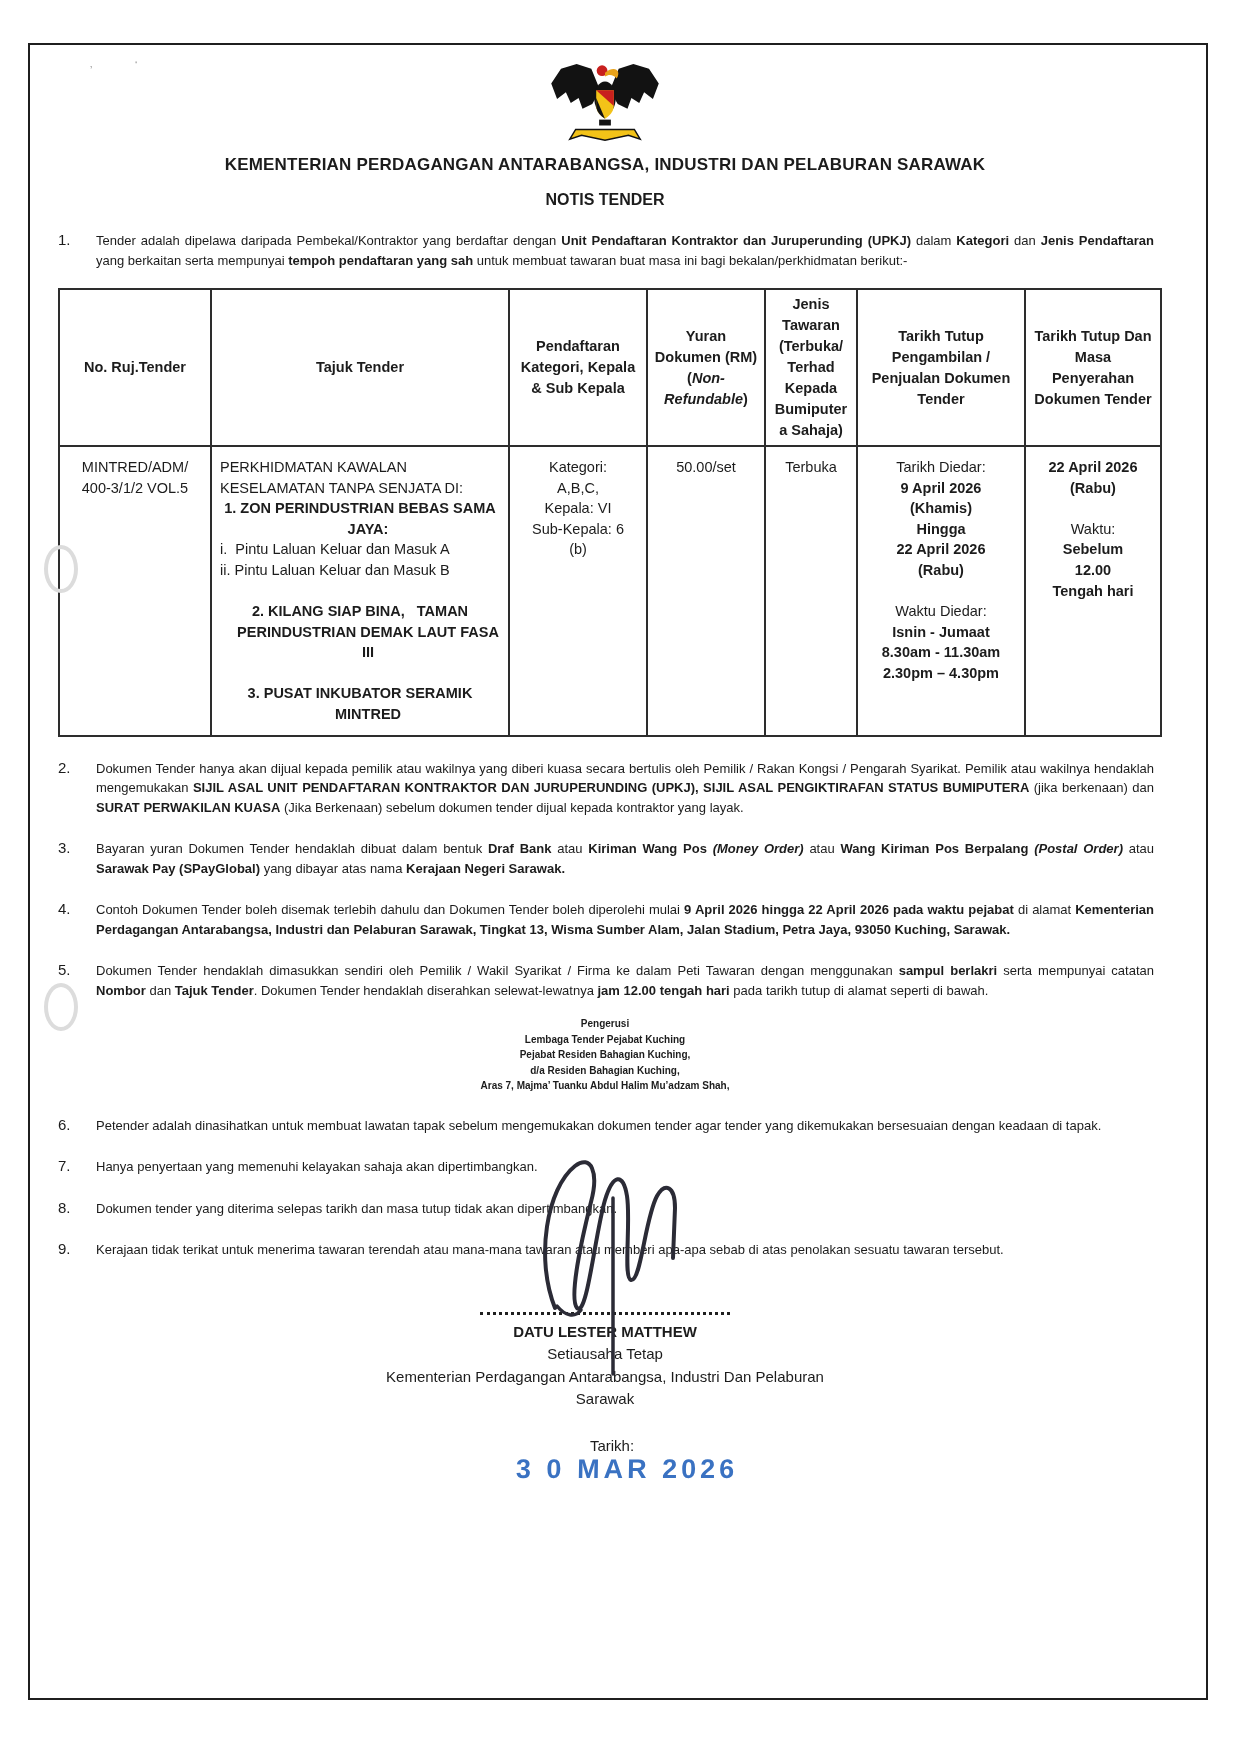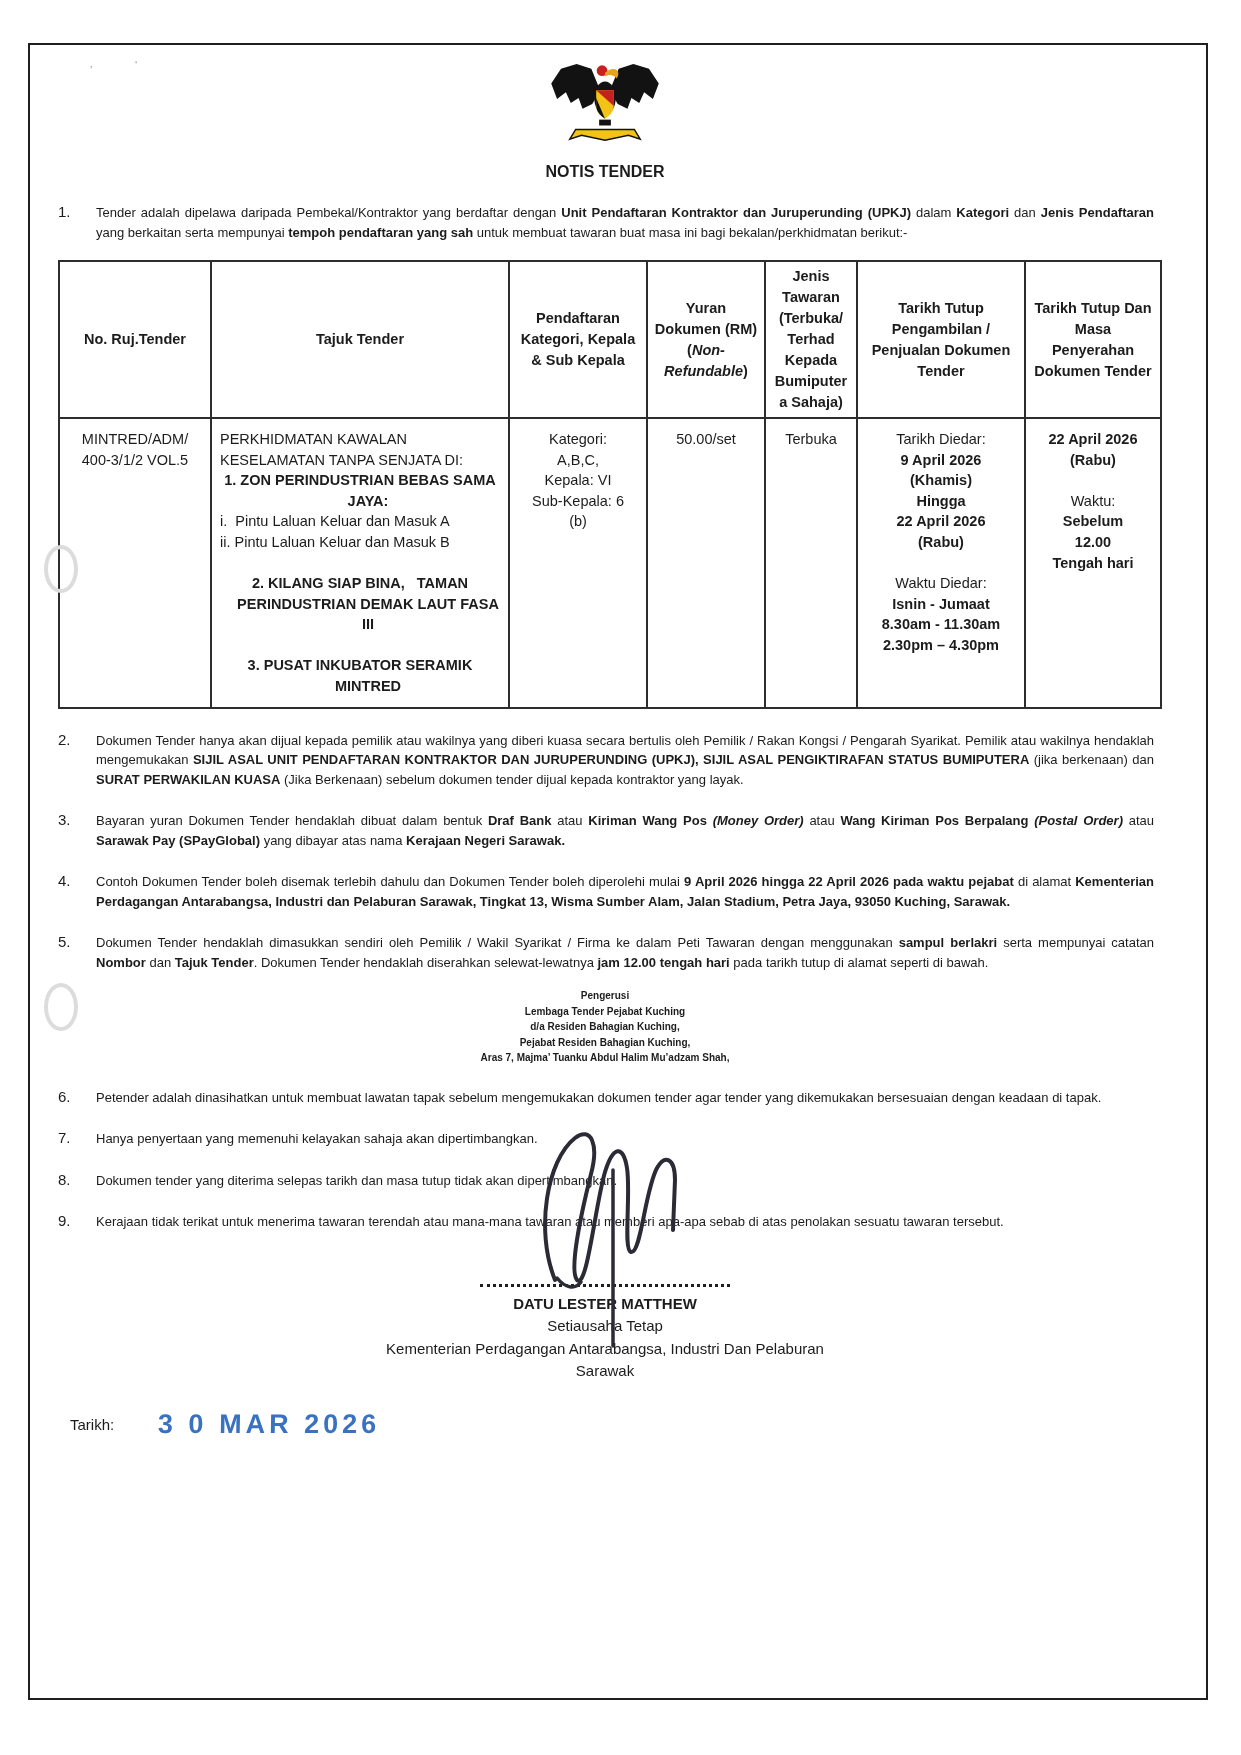--- a/index.html
+++ b/index.html
@@ -21,21 +21,21 @@
   .cline{min-height:1.42em;}
   .cline.hang{padding-left:16px;text-indent:-16px;}
   td.c-ref,td.c-pend,td.c-yuran,td.c-jenis,td.c-peng,td.c-peny{text-align:center;}
   td.c-tajuk{text-align:left;}
   .addr{margin-top:16px;text-align:center;font-size:10px;line-height:1.55;}
   .addr .cline{font-weight:bold;}
   .sig{position:relative;margin-top:6px;text-align:center;font-size:15px;line-height:1.5;}
   .sig-squiggle{position:absolute;left:50%;transform:translateX(-44%);top:-128px;pointer-events:none;}
   .sig-dots{width:250px;margin:0 auto;border-bottom:3px dotted #1f1f1f;height:46px;}
   .sig-name{font-weight:bold;margin-top:6px;}
-  .footer-row{display:flex;align-items:center;margin-top:26px;}
+  .footer-row{display:flex;align-items:center;margin-top:26px;flex-direction:column;}
   .tarikh-label{font-size:15px;margin-left:14px;}
   .date-stamp{font-weight:bold;font-size:27px;letter-spacing:4px;margin-left:44px;transform:skewX(-1deg);}
   .hole{position:absolute;width:26px;height:40px;border:4px solid #dcdcdc;border-radius:50%;background:transparent;}
   .hole.top{left:14px;top:500px;}
   .hole.bottom{left:14px;top:938px;}
   .speck{position:absolute;color:#8a8a8a;font-size:10px;}
 </style>
 </head>
 <body>
 
@@ -49,20 +49,21 @@
       <circle cx="57" cy="12" r="5.5" fill="#c8201e"></circle>
       <path d="M60,14 C70,6 77,12 72,20 C69,16 64,15 60,18 Z" fill="#e8a21a"></path>
       <path d="M51,32 L69,32 L69,48 C69,56 60,61 60,61 C60,61 51,56 51,48 Z" fill="#f3c318"></path>
       <path d="M51,32 L69,48 L69,32 Z" fill="#c8201e"></path>
       <path d="M51,40 L60,61 C60,61 51,56 51,48 Z" fill="#121212"></path>
       <rect x="54" y="62" width="12" height="6" fill="#121212"></rect>
       <path d="M30,72 L90,72 L96,82 L84,78 L60,83 L36,78 L24,82 Z" fill="#f3c318" stroke="#121212" stroke-width="1.5"></path>
     </svg>
   </div>
 
+  <div class="ministry-title center">KEMENTERIAN PERDAGANGAN ANTARABANGSA, INDUSTRI DAN PELABURAN SARAWAK</div>
   <div class="doc-title center">NOTIS TENDER</div>
 
   <div class="item">
     <div class="num">1.</div>
     <div class="body"><span>Tender adalah dipelawa daripada Pembekal/Kontraktor yang berdaftar dengan </span><span class="b">Unit Pendaftaran Kontraktor dan Juruperunding (UPKJ)</span><span> dalam </span><span class="b">Kategori</span><span> dan </span><span class="b">Jenis Pendaftaran</span><span> yang berkaitan serta mempunyai </span><span class="b">tempoh pendaftaran yang sah</span><span> untuk membuat tawaran buat masa ini bagi bekalan/perkhidmatan berikut:-</span></div>
   </div>
 
   <table class="tender">
     <colgroup>
       <col style="width:152px">
@@ -155,22 +156,22 @@
   </div>
 
   <div class="item">
     <div class="num">5.</div>
     <div class="body"><span>Dokumen Tender hendaklah dimasukkan sendiri oleh Pemilik / Wakil Syarikat / Firma ke dalam Peti Tawaran dengan menggunakan </span><span class="b">sampul berlakri</span><span> serta mempunyai catatan </span><span class="b">Nombor</span><span> dan </span><span class="b">Tajuk Tender</span><span>. Dokumen Tender hendaklah diserahkan selewat-lewatnya </span><span class="b">jam 12.00 tengah hari</span><span> pada tarikh tutup di alamat seperti di bawah.</span></div>
   </div>
 
   <div class="addr">
       <div class="cline b">Pengerusi</div>
       <div class="cline b">Lembaga Tender Pejabat Kuching</div>
+      <div class="cline b">Pejabat Residen Bahagian Kuching,</div>
       <div class="cline b">d/a Residen Bahagian Kuching,</div>
-      <div class="cline b">Pejabat Residen Bahagian Kuching,</div>
       <div class="cline b">Aras 7, Majma’ Tuanku Abdul Halim Mu’adzam Shah,</div>
     </div>
 
   <div class="item">
     <div class="num">6.</div>
     <div class="body"><span>Petender adalah dinasihatkan untuk membuat lawatan tapak sebelum mengemukakan dokumen tender agar tender yang dikemukakan bersesuaian dengan keadaan di tapak.</span></div>
   </div>
 
   <div class="item">
     <div class="num">7.</div>

